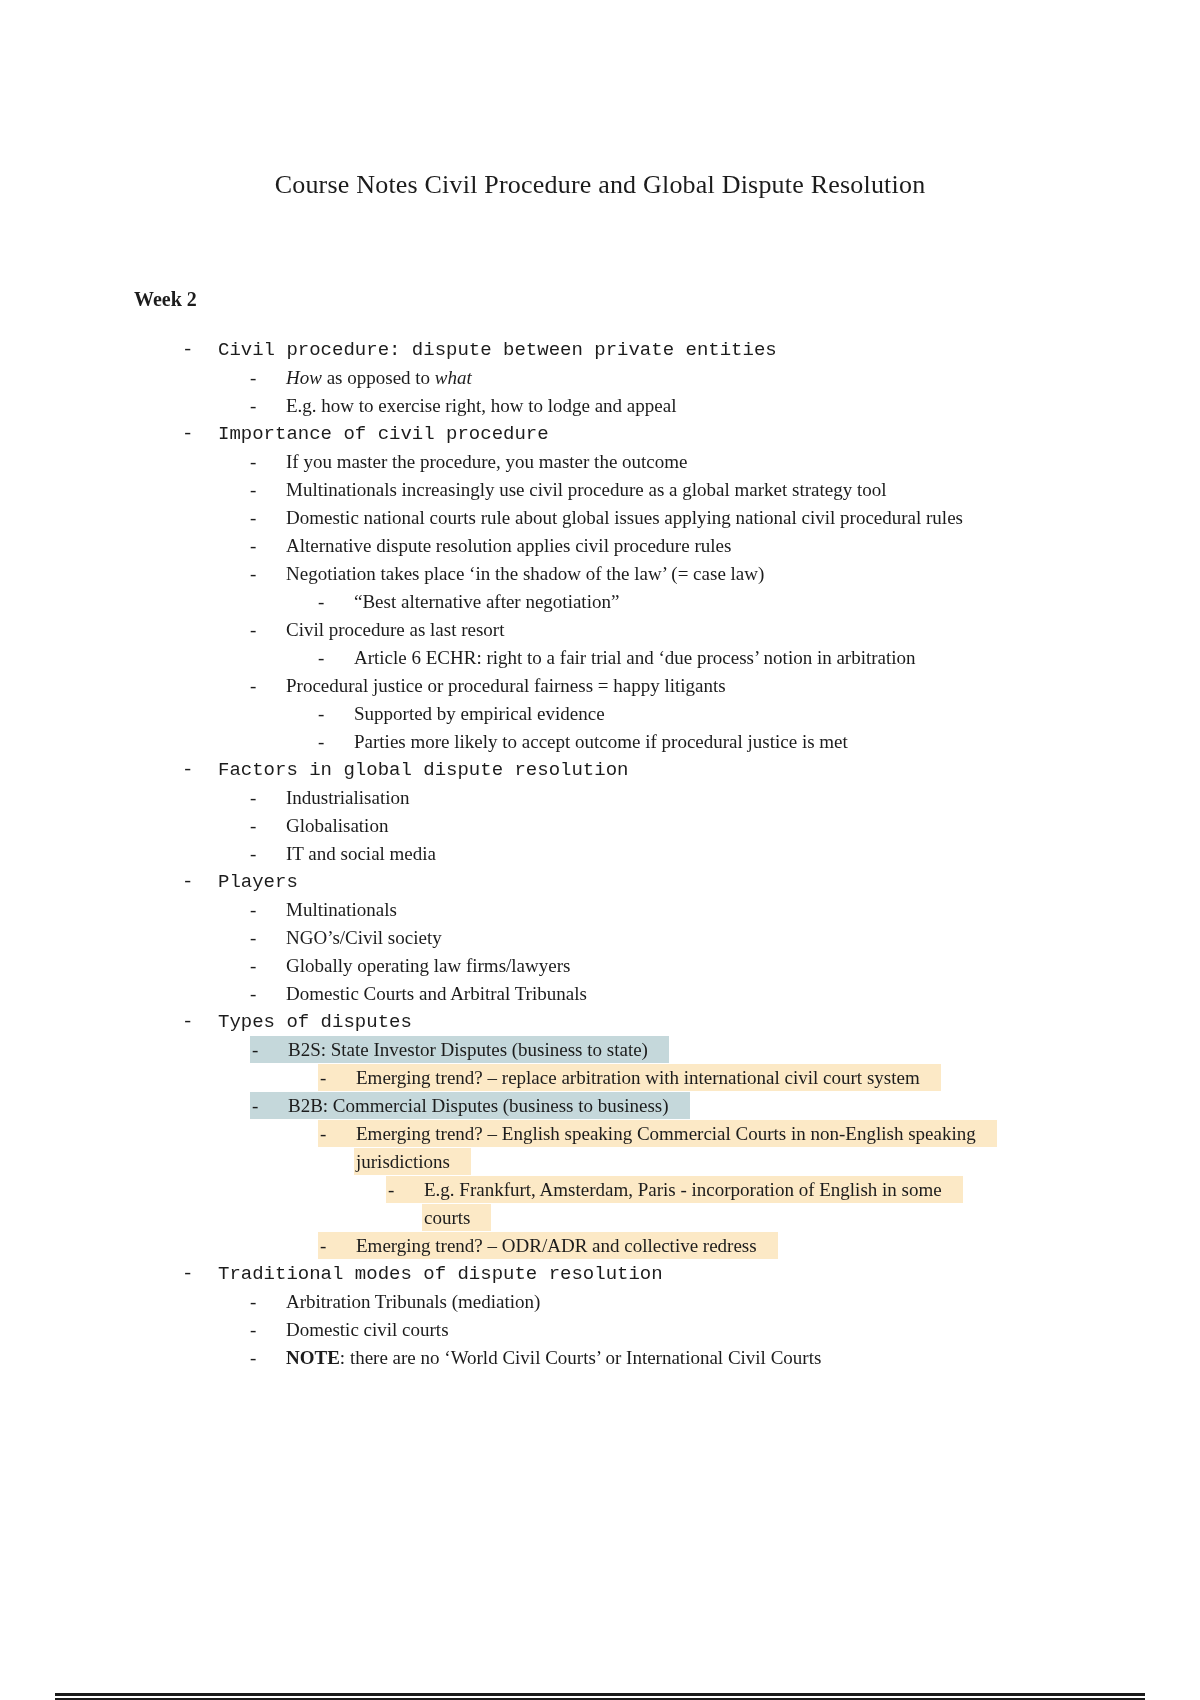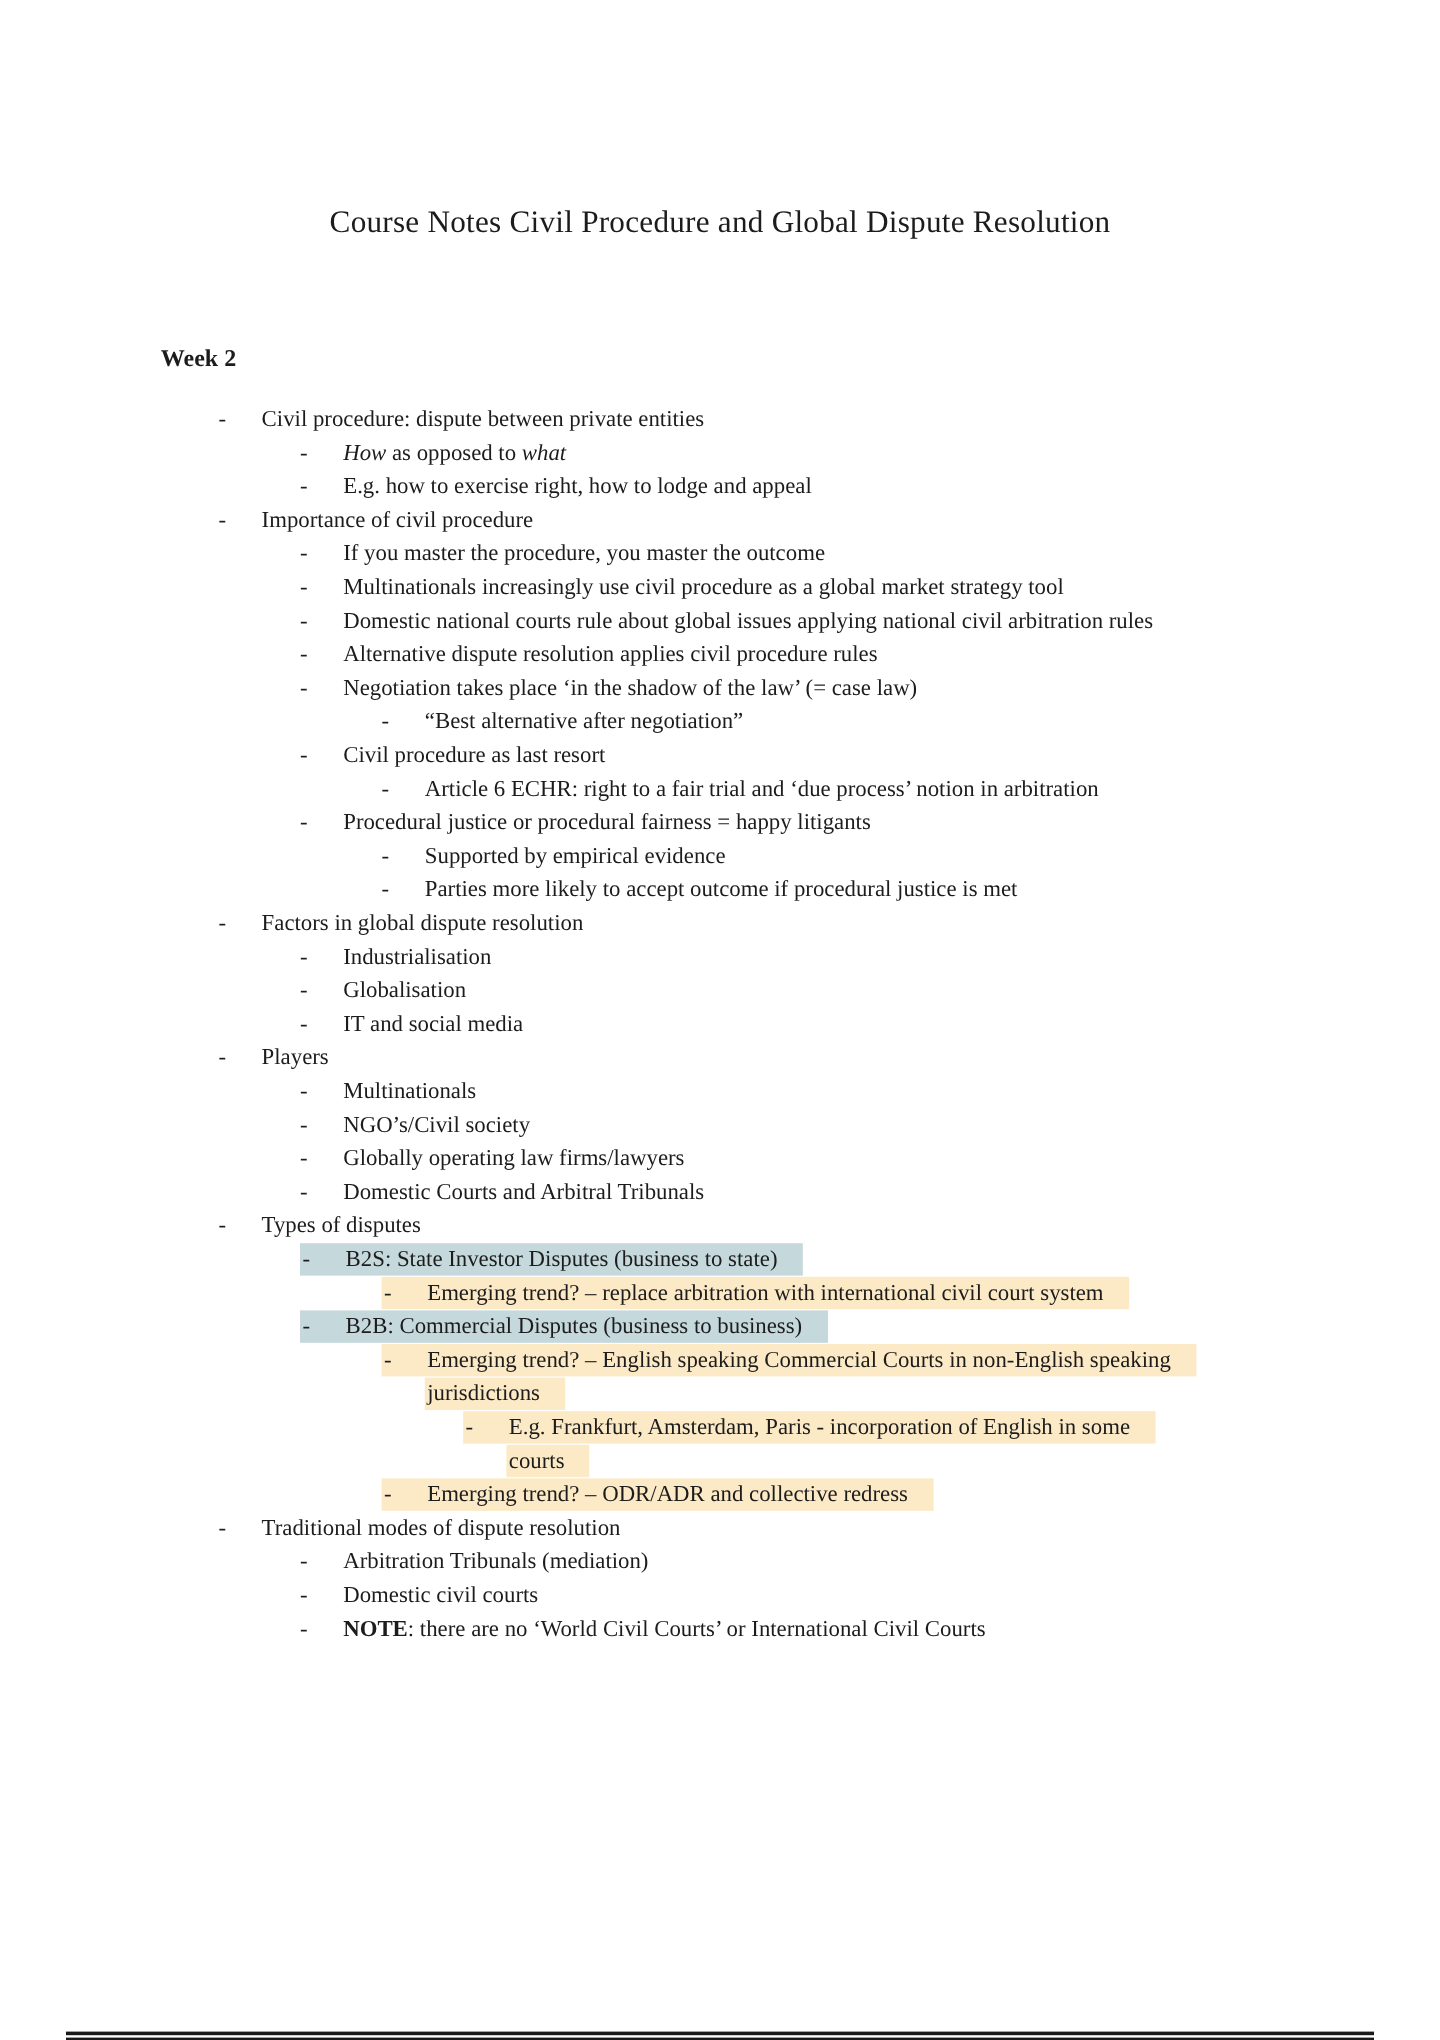--- a/index.html
+++ b/index.html
@@ -22,21 +22,21 @@
     font-size: 20px; font-weight: 700; margin: 0;
   }
   .notes {
     position: absolute; top: 336px; left: 0; width: 1200px;
   }
   .nline {
     line-height: 28px;
     font-size: 19px;
     white-space: nowrap;
   }
-  .l1 { padding-left: 218px; }
+  .l1 { padding-left: 218px; font-family: Liberation Mono, monospace; }
   .l2 { padding-left: 286px; }
   .l3 { padding-left: 354px; }
   .l4 { padding-left: 422px; }
   .with-dash { text-indent: -36px; }
   .dash { display: inline-block; width: 36px; text-indent: 0; }
   .hl { padding: 3px 21px 3px 2px; }
   .hl-blue   { background: #c5d8db; }
   .hl-yellow { background: #fce9c6; }
   .i { font-style: italic; }
   .b { font-weight: 700; }
@@ -50,21 +50,21 @@
 <div class="pagewrap">
   <h1 class="title">Course Notes Civil Procedure and Global Dispute Resolution</h1>
   <h2 class="week">Week 2</h2>
   <div id="notes-list" class="notes">
       <div class="nline l1 with-dash"><span><span class="dash">-</span><span>Civil procedure: dispute between private entities</span></span></div>
       <div class="nline l2 with-dash"><span><span class="dash">-</span><span class="i">How</span><span> as opposed to </span><span class="i">what</span></span></div>
       <div class="nline l2 with-dash"><span><span class="dash">-</span><span>E.g. how to exercise right, how to lodge and appeal</span></span></div>
       <div class="nline l1 with-dash"><span><span class="dash">-</span><span>Importance of civil procedure</span></span></div>
       <div class="nline l2 with-dash"><span><span class="dash">-</span><span>If you master the procedure, you master the outcome</span></span></div>
       <div class="nline l2 with-dash"><span><span class="dash">-</span><span>Multinationals increasingly use civil procedure as a global market strategy tool</span></span></div>
-      <div class="nline l2 with-dash"><span><span class="dash">-</span><span>Domestic national courts rule about global issues applying national civil arbitration rules</span></span></div>
+      <div class="nline l2 with-dash"><span><span class="dash">-</span><span>Domestic national courts rule about global issues applying national civil procedural rules</span></span></div>
       <div class="nline l2 with-dash"><span><span class="dash">-</span><span>Alternative dispute resolution applies civil procedure rules</span></span></div>
       <div class="nline l2 with-dash"><span><span class="dash">-</span><span>Negotiation takes place ‘in the shadow of the law’ (= case law)</span></span></div>
       <div class="nline l3 with-dash"><span><span class="dash">-</span><span>“Best alternative after negotiation”</span></span></div>
       <div class="nline l2 with-dash"><span><span class="dash">-</span><span>Civil procedure as last resort</span></span></div>
       <div class="nline l3 with-dash"><span><span class="dash">-</span><span>Article 6 ECHR: right to a fair trial and ‘due process’ notion in arbitration</span></span></div>
       <div class="nline l2 with-dash"><span><span class="dash">-</span><span>Procedural justice or procedural fairness = happy litigants</span></span></div>
       <div class="nline l3 with-dash"><span><span class="dash">-</span><span>Supported by empirical evidence</span></span></div>
       <div class="nline l3 with-dash"><span><span class="dash">-</span><span>Parties more likely to accept outcome if procedural justice is met</span></span></div>
       <div class="nline l1 with-dash"><span><span class="dash">-</span><span>Factors in global dispute resolution</span></span></div>
       <div class="nline l2 with-dash"><span><span class="dash">-</span><span>Industrialisation</span></span></div>

